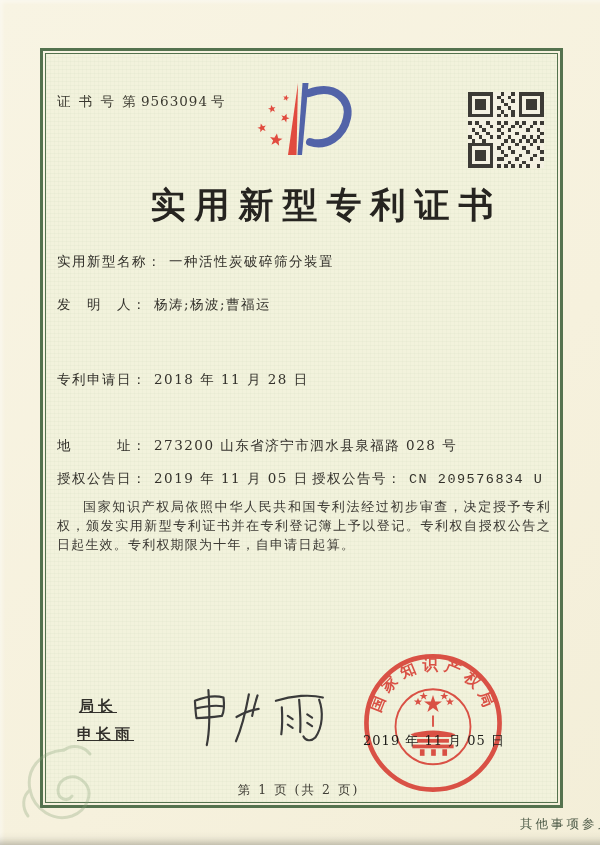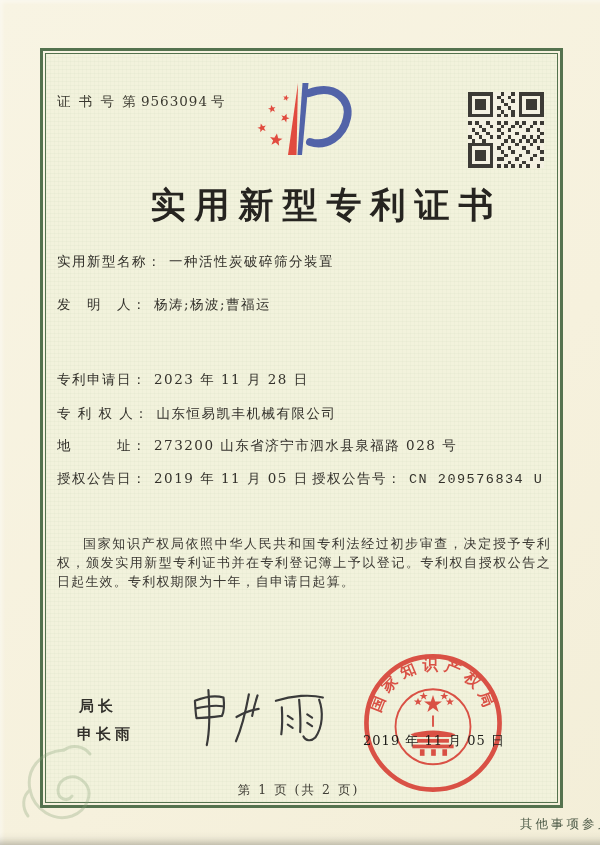--- a/index.html
+++ b/index.html
@@ -24,24 +24,24 @@
   .cert-no .num{letter-spacing:1px;padding:0 3px;}
   .logo{left:228px;top:76px;width:148px;height:102px;}
   .qr{left:468px;top:92px;width:76px;height:76px;}
   .title{left:0;top:182px;width:100%;text-align:center;font-size:35px;font-weight:600;
          letter-spacing:9px;text-indent:9px;color:#262420;}
   .row{left:57px;width:495px;font-size:13.5px;letter-spacing:1.5px;white-space:nowrap;}
   .flabel{color:#33312b;}
   .fvalue{margin-left:7px;color:#33312b;}
   .pair2{position:absolute;left:255px;top:0;font-family:Liberation Mono, monospace;}
   .body-text{left:57px;top:497px;width:494px;font-size:13px;line-height:19px;
-             letter-spacing:1.2px;text-align:justify;color:#3b3933;margin-top:37px;}
+             letter-spacing:1.2px;text-align:justify;color:#3b3933;}
   .body-text p{margin:0;text-indent:2em;}
   .director{font-family:"DejaVu Sans","Liberation Sans",sans-serif;font-weight:600;
-            font-size:15px;letter-spacing:4px;color:#33312c;}
+            font-size:15px;letter-spacing:4px;color:#33312c;text-decoration:underline;}
   .dir1{left:79px;top:697px;}
   .dir2{left:77px;top:725px;}
   .sig{left:176px;top:666px;width:162px;height:102px;}
   .seal{left:358px;top:648px;width:150px;height:150px;opacity:.93;}
   .seal-date{left:352px;top:732px;width:164px;text-align:center;font-size:13px;
              letter-spacing:1px;color:#1e1d1a;z-index:5;}
   .page-no{left:40px;top:782px;width:517px;text-align:center;font-size:12.5px;
            letter-spacing:2px;color:#3f3d35;}
   .back-note{left:0;top:816px;width:100%;text-align:right;font-size:12.5px;
              letter-spacing:3px;color:#4e5b48;}
@@ -96,24 +96,21 @@
 
   <div class="abs row" style="top:253px">
     <span class="flabel">实用新型名称：</span><span class="fvalue">一种活性炭破碎筛分装置</span>
   </div>
 
   <div class="abs title">实用新型专利证书</div>
   <div class="abs row" style="top:296px">
     <span class="flabel">发　明　人：</span><span class="fvalue">杨涛;杨波;曹福运</span>
   </div>
   <div class="abs row" style="top:371px">
-    <span class="flabel">专利申请日：</span><span class="fvalue">2023 年 11 月 28 日</span>
-  </div>
-  <div class="abs row" style="top:405px">
-    <span class="flabel">专 利 权 人：</span><span class="fvalue">山东恒易凯丰机械有限公司</span>
+    <span class="flabel">专利申请日：</span><span class="fvalue">2018 年 11 月 28 日</span>
   </div>
   <div class="abs row" style="top:437px">
     <span class="flabel">地　　　址：</span><span class="fvalue">273200 山东省济宁市泗水县泉福路 028 号</span>
   </div>
   <div class="abs row" style="top:470px">
     <span class="flabel">授权公告日：</span><span class="fvalue">2019 年 11 月 05 日</span>
     <span class="pair2">
       <span class="flabel">授权公告号：</span><span class="fvalue">CN 209576834 U</span>
     </span>
   </div>

